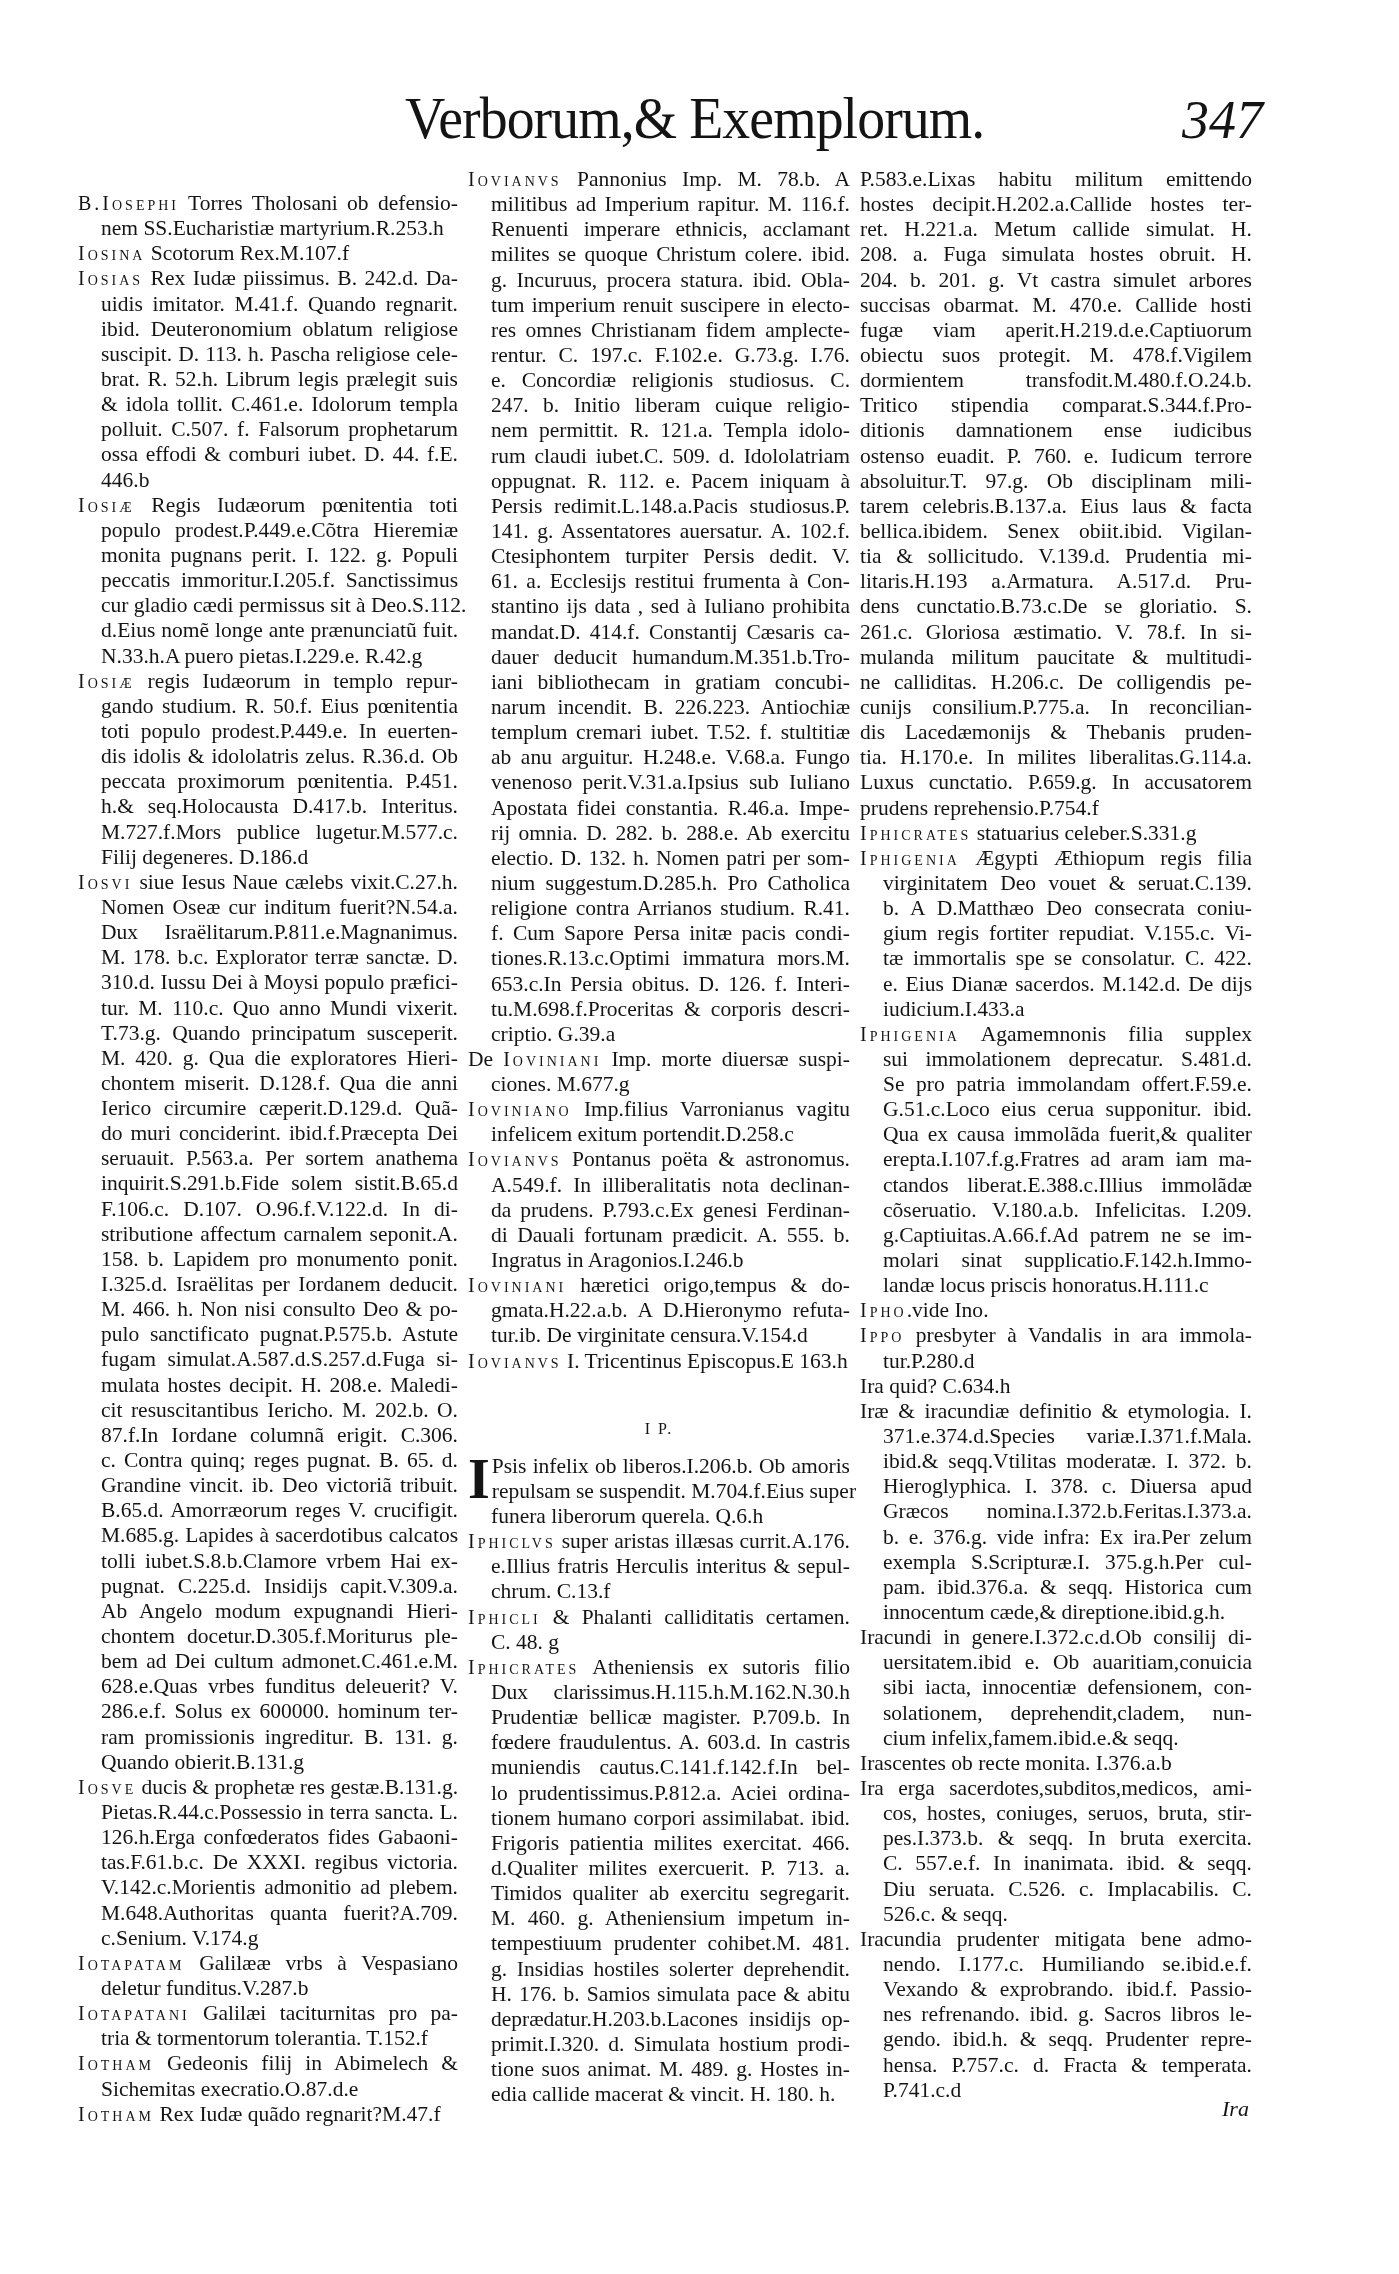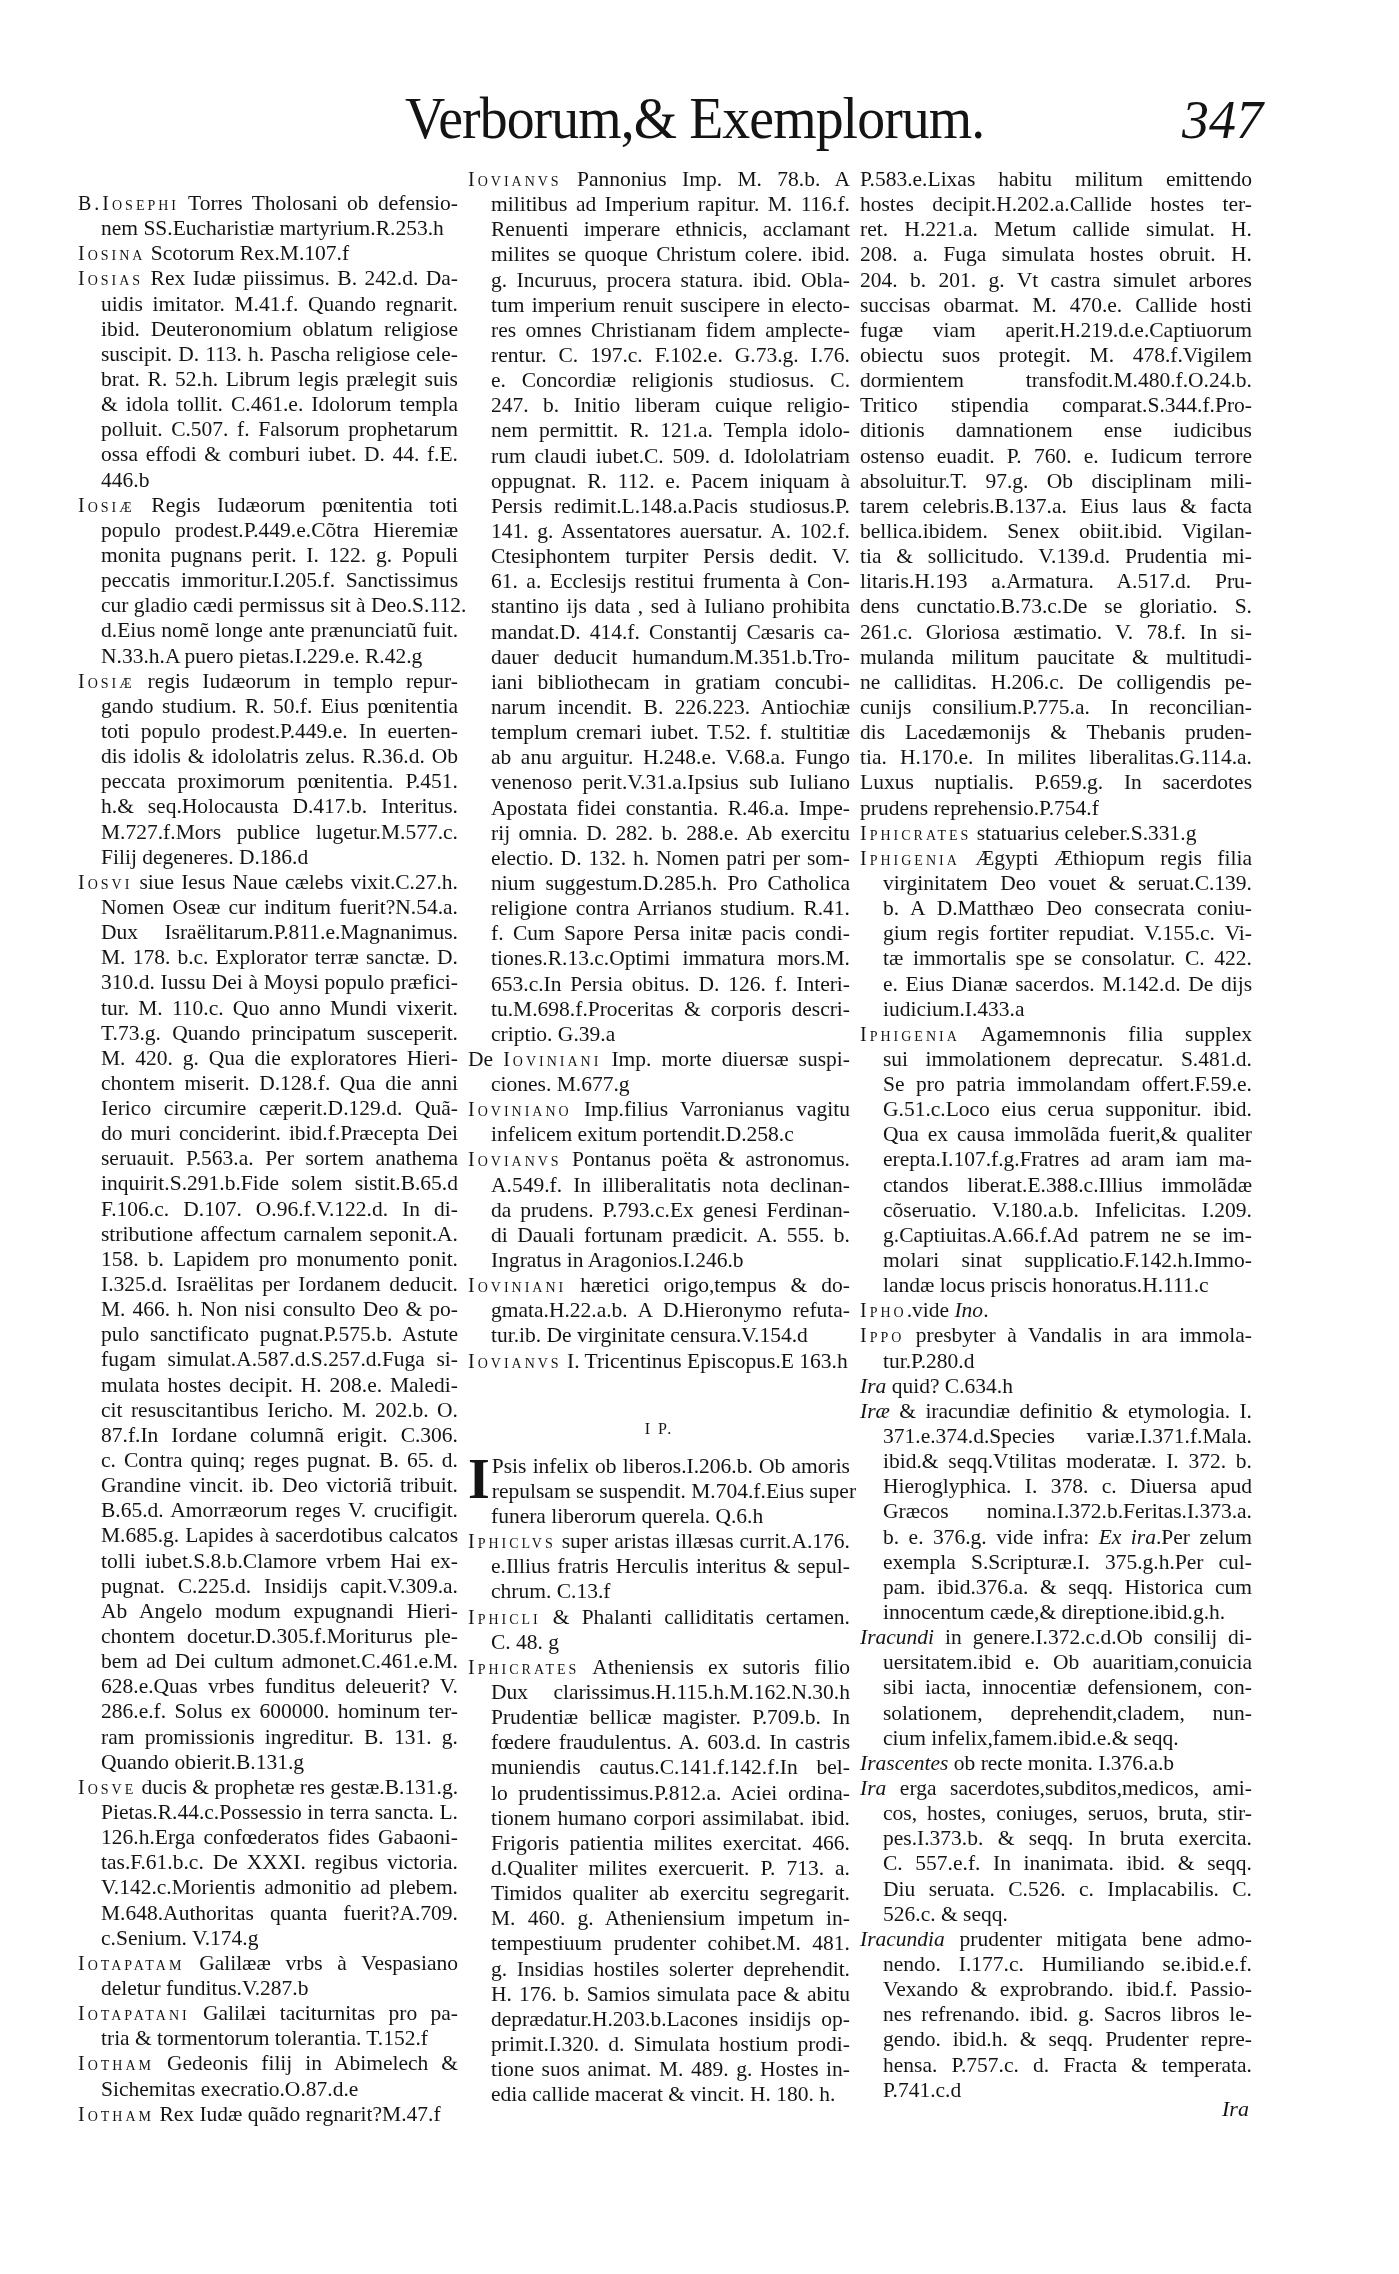--- a/index.html
+++ b/index.html
@@ -13,21 +13,21 @@
   #col1 { left: 78px; width: 380px; margin-top: 24px; }
   #col2 { left: 468px; width: 382px; }
   #col3 { left: 860px; width: 392px; }
   .entry { position: relative; }
   .line { display: block; white-space: nowrap; overflow: visible; text-align: justify; text-align-last: justify;
           height: 25.15px; }
   .line.first { padding-left: 0; }
   .line.cont { padding-left: 23px; }
   .line.last { text-align-last: left; }
   .hw { font-variant: small-caps; letter-spacing: 3px; font-size: 20px; }
-  .it { font-style: italic; }
+  .it { }
   .section-head { text-align: center; font-size: 16px; height: 50px; line-height: 50px; letter-spacing: 2px;
                   margin-top: 10px; }
   .drop { float: left; font-size: 56px; line-height: 46px; height: 48px; margin-right: 2px; margin-top: 2px; font-weight: bold; }
   .spacer { height: 20px; }
   .catchword { position: absolute; left: 1222px; top: 2096px; font-size: 22px; font-style: italic; }
 </style>
 </head>
 <body>
 
 <div class="running-head">
@@ -254,21 +254,21 @@
       <span class="line">bellica.ibidem. Senex obiit.ibid. Vigilan-</span>
       <span class="line">tia &amp; sollicitudo. V.139.d. Prudentia mi-</span>
       <span class="line">litaris.H.193 a.Armatura. A.517.d. Pru-</span>
       <span class="line">dens cunctatio.B.73.c.De se gloriatio. S.</span>
       <span class="line">261.c. Gloriosa æstimatio. V. 78.f. In si-</span>
       <span class="line">mulanda militum paucitate &amp; multitudi-</span>
       <span class="line">ne calliditas. H.206.c. De colligendis pe-</span>
       <span class="line">cunijs consilium.P.775.a. In reconcilian-</span>
       <span class="line">dis Lacedæmonijs &amp; Thebanis pruden-</span>
       <span class="line">tia. H.170.e. In milites liberalitas.G.114.a.</span>
-      <span class="line">Luxus nuptialis. P.659.g. In sacerdotes</span>
+      <span class="line">Luxus cunctatio. P.659.g. In accusatorem</span>
       <span class="line last">prudens reprehensio.P.754.f</span>
     </div>
     <div class="entry">
       <span class="line first last"><span class="hw">Iphicrates</span><span> statuarius celeber.S.331.g</span></span>
     </div>
     <div class="entry">
       <span class="line first"><span class="hw">Iphigenia</span><span> Ægypti Æthiopum regis filia</span></span>
       <span class="line cont">virginitatem Deo vouet &amp; seruat.C.139.</span>
       <span class="line cont">b. A D.Matthæo Deo consecrata coniu-</span>
       <span class="line cont">gium regis fortiter repudiat. V.155.c. Vi-</span>

